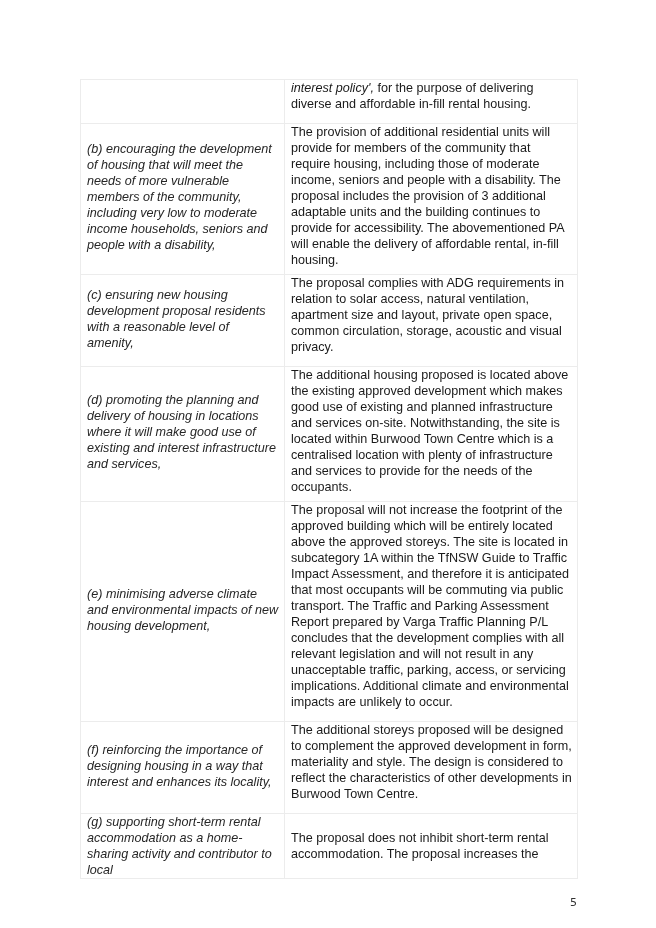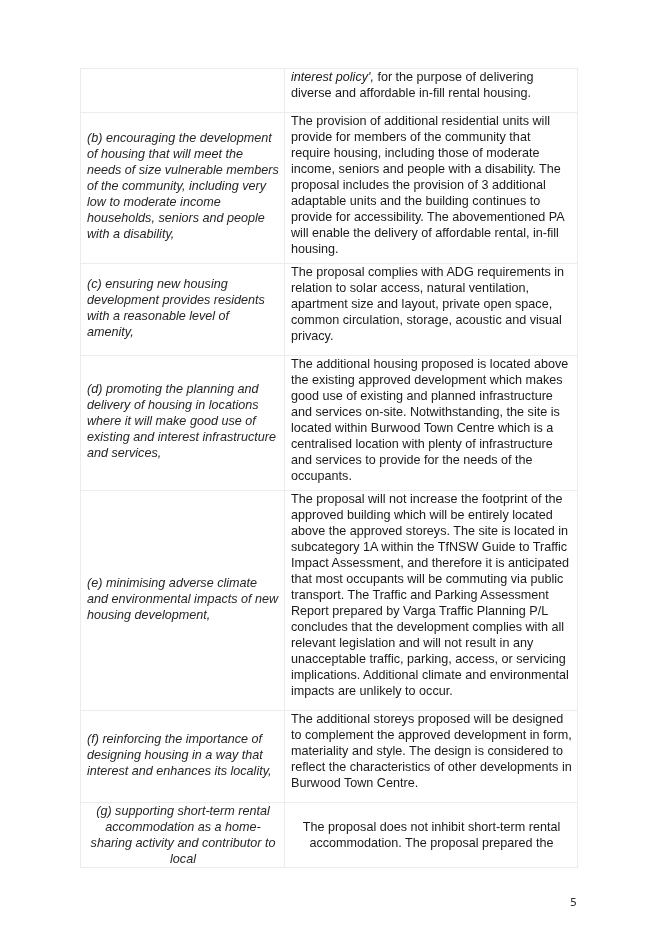--- a/index.html
+++ b/index.html
@@ -1,60 +1,60 @@
 <!DOCTYPE html>
 <html><head>
 <meta charset="utf-8">
 <style>
   html, body { margin: 0; padding: 0; background: #ffffff; }
   body { width: 656px; height: 928px; position: relative; overflow: hidden;
          font-family: "Liberation Sans", sans-serif; color: #1a1a1a; }
   .page { position: absolute; left: 0; top: 0; width: 656px; height: 928px; background: #fff; }
-  table.compliance { position: absolute; left: 80px; top: 68px; width: 498px;
+  table.compliance { position: absolute; left: 80px; top: 79px; width: 498px;
     border-collapse: collapse; table-layout: fixed; }
   table.compliance td { border: 1.5px solid #ececec; vertical-align: middle;
     font-size: 12.6px; line-height: 16px; padding: 0 5px 0 6px; }
   td.obj { width: 192px; font-style: italic; color: #262626; }
   td.resp { color: #1a1a1a; }
   td.resp.top { vertical-align: top; padding-top: 0; }
   .row-a td { height: 43px; }
   .row-b td { height: 139px; }
   .row-c td { height: 91px; }
   .row-d td { height: 122px; }
   .row-e td { height: 219px; }
   .row-f td { height: 91px; }
-  .row-g td { height: 47px; vertical-align: top; text-align: center; }
+  .row-g td { height: 47px; vertical-align: top; }
   .cellwrap { padding: 2px 0 6px 0; }
   .cellwrap-top { padding: 0 0 6px 0; }
   .page-num { position: absolute; left: 570px; top: 896px; font-size: 11px;
     font-family: "DejaVu Sans", sans-serif; color: #333; }
 </style>
 </head>
 <body>
 
 <div class="page">
   <table class="compliance">
     <tbody>
         <tr class="row-a">
       <td class="obj"></td>
       <td class="resp top">
             <div class="cellwrap-top"><i>interest policy',</i><span> for the purpose of delivering diverse and affordable in-fill rental housing.</span></div>
           </td>
     </tr>
     <tr class="row-b">
       <td class="obj">
-            <div class="cellwrap">(b) encouraging the development of housing that will meet the needs of size vulnerable members of the community, including very low to moderate income households, seniors and people with a disability,</div>
+            <div class="cellwrap">(b) encouraging the development of housing that will meet the needs of more vulnerable members of the community, including very low to moderate income households, seniors and people with a disability,</div>
           </td>
       <td class="resp top">
             <div class="cellwrap-top">The provision of additional residential units will provide for members of the community that require housing, including those of moderate income, seniors and people with a disability. The proposal includes the provision of 3 additional adaptable units and the building continues to provide for accessibility. The abovementioned PA will enable the delivery of affordable rental, in-fill housing.</div>
           </td>
     </tr>
     <tr class="row-c">
       <td class="obj">
-            <div class="cellwrap">(c)  ensuring new housing development provides residents with a reasonable level of amenity,</div>
+            <div class="cellwrap">(c)  ensuring new housing development proposal residents with a reasonable level of amenity,</div>
           </td>
       <td class="resp top">
             <div class="cellwrap-top">The proposal complies with ADG requirements in relation to solar access, natural ventilation, apartment size and layout, private open space, common circulation, storage, acoustic and visual privacy.</div>
           </td>
     </tr>
     <tr class="row-d">
       <td class="obj">
             <div class="cellwrap">(d)  promoting the planning and delivery of housing in locations where it will make good use of existing and interest infrastructure and services,</div>
           </td>
       <td class="resp top">
@@ -75,20 +75,20 @@
           </td>
       <td class="resp top">
             <div class="cellwrap-top">The additional storeys proposed will be designed to complement the approved development in form, materiality and style. The design is considered to reflect the characteristics of other developments in Burwood Town Centre.</div>
           </td>
     </tr>
     <tr class="row-g">
       <td class="obj">
             <div>(g) supporting short-term rental accommodation as a home-sharing activity and contributor to local</div>
           </td>
       <td class="resp">
-            <div>The proposal does not inhibit short-term rental accommodation. The proposal prepared the</div>
+            <div>The proposal does not inhibit short-term rental accommodation. The proposal increases the</div>
           </td>
     </tr>
   </tbody>
     </table>
 
   <div class="page-num">5</div>
 </div>
 
 </body></html>

